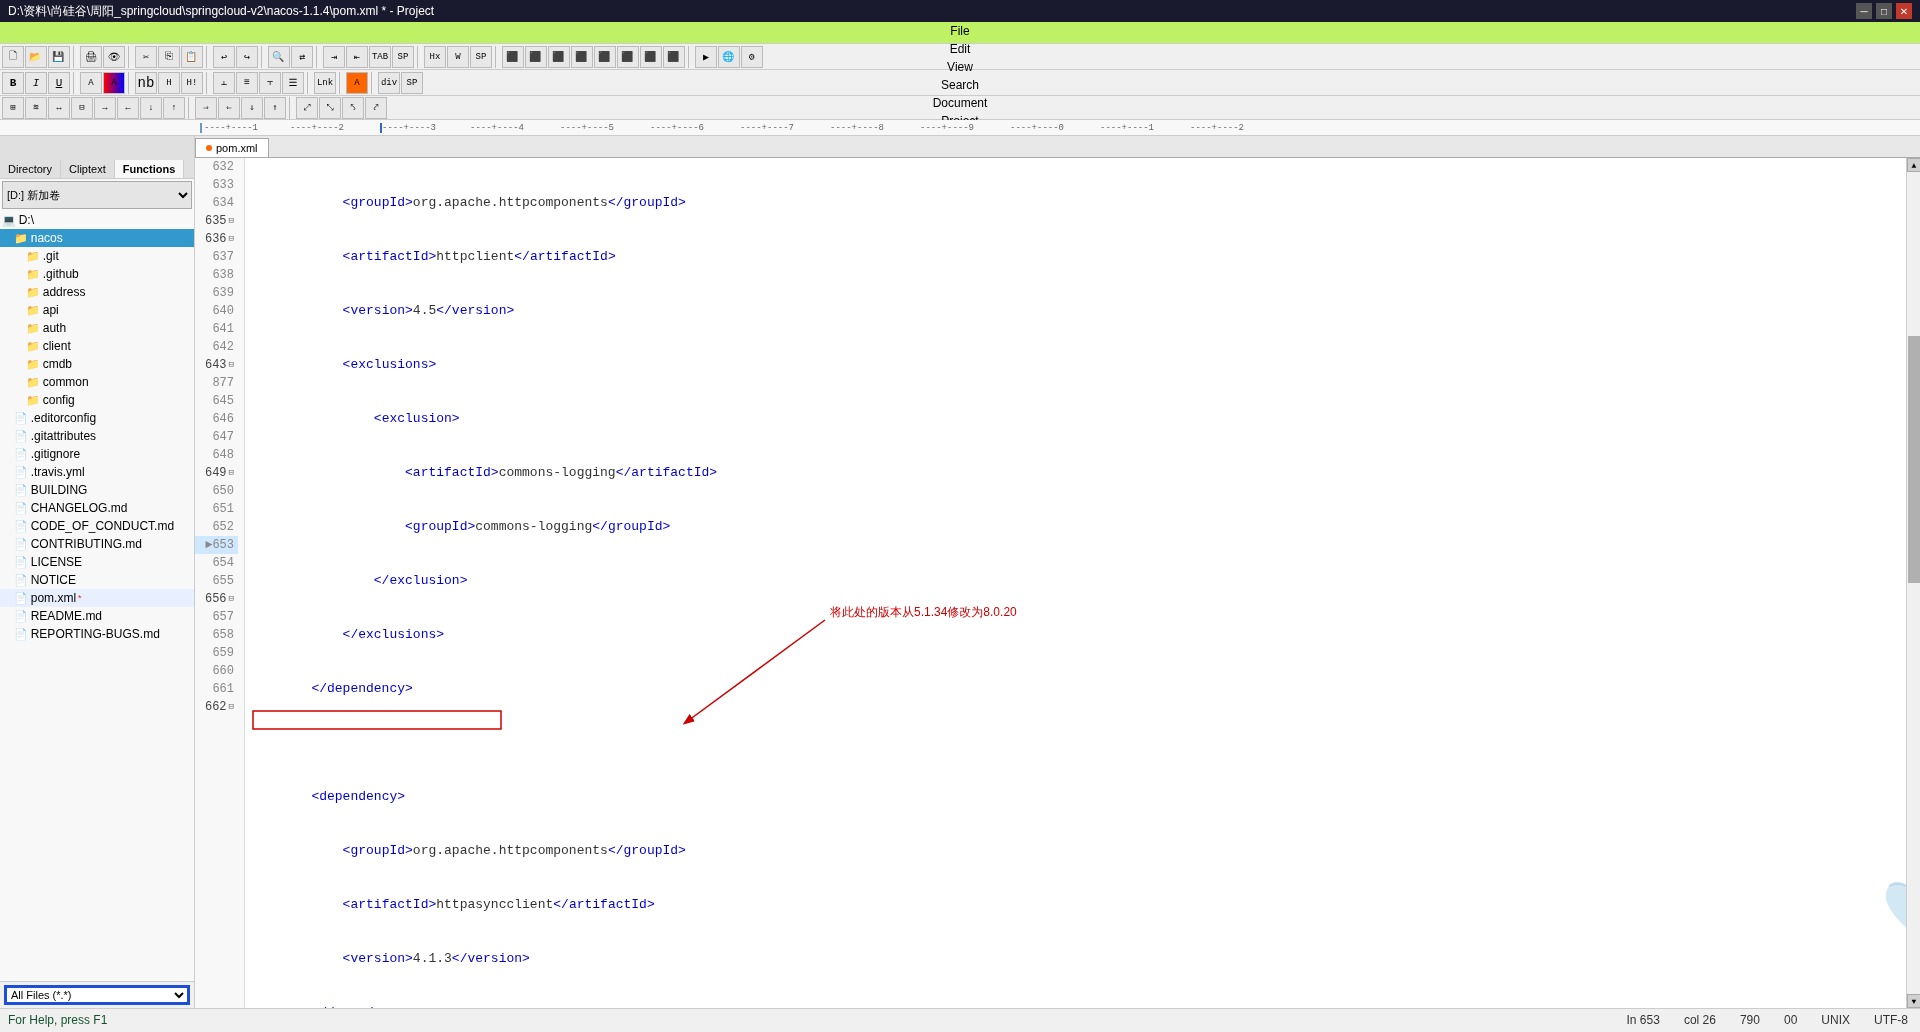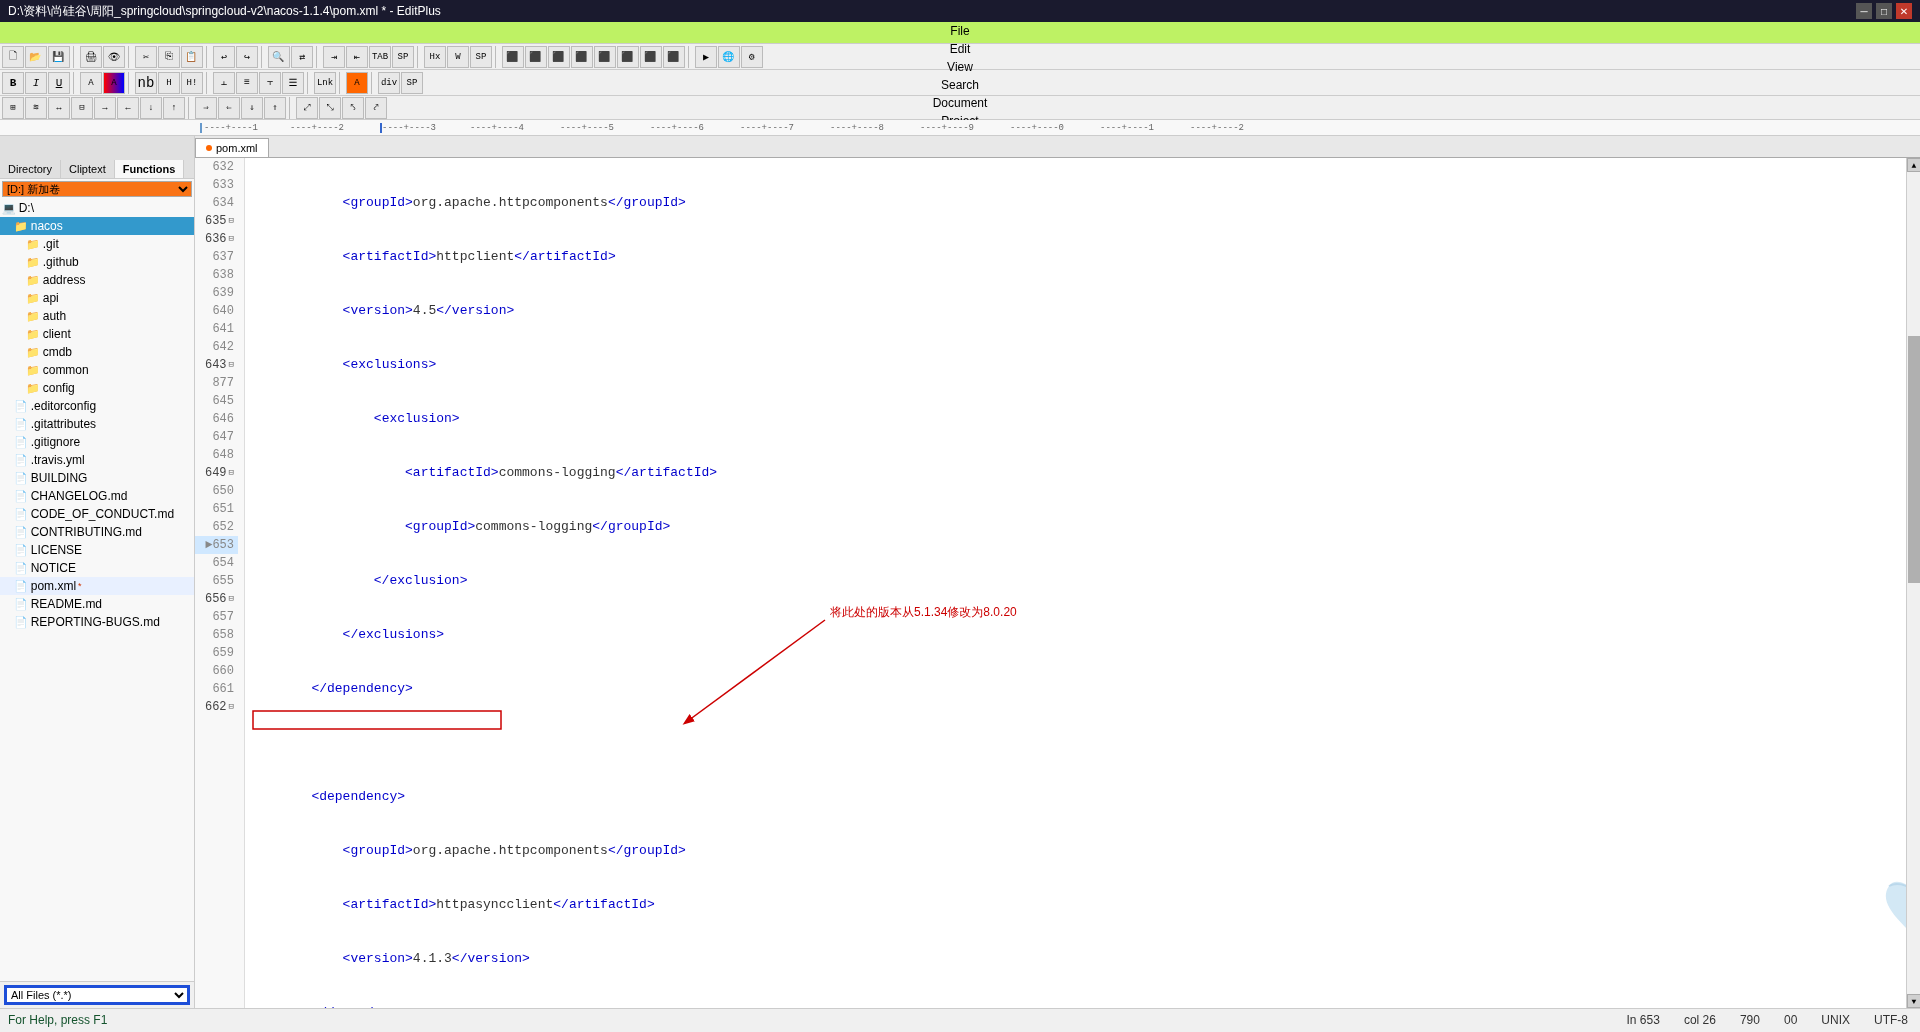--- a/index.html
+++ b/index.html
@@ -99,22 +99,22 @@
       border-right: 1px solid #ccc;
       margin-top: 24px;
     }
     .stab.active { background: #f8f8f8; font-weight: bold; }
 
     #dir-combo {
       margin: 2px;
       font-size: 11px;
       width: calc(100% - 4px);
       border: 1px solid #aaa;
-      background: #f97316;
-      height: 16px;
+      background: #e5e5e5;
+      height: 28px;
     }
 
     #file-tree {
       flex: 1;
       overflow-y: auto;
       font-size: 12px;
     }
     .tree-item {
       padding: 1px 2px;
       cursor: pointer;
@@ -270,21 +270,21 @@
       color: #fff;
       font-size: 11px;
       padding: 2px 6px;
       font-family: 'Segoe UI', sans-serif;
     }
   </style>
 </head>
 <body>
 
 <div id="titlebar">
-  <span>D:\资料\尚硅谷\周阳_springcloud\springcloud-v2\nacos-1.1.4\pom.xml * - EditPlus</span>
+  <span>D:\资料\尚硅谷\周阳_springcloud\springcloud-v2\nacos-1.1.4\pom.xml * - Project</span>
   <div class="winbtns">
     <button class="winbtn min">─</button>
     <button class="winbtn max">□</button>
     <button class="winbtn close">✕</button>
   </div>
 </div>
 
 <div id="menubar">
   <span>File</span>
   <span>Edit</span>

